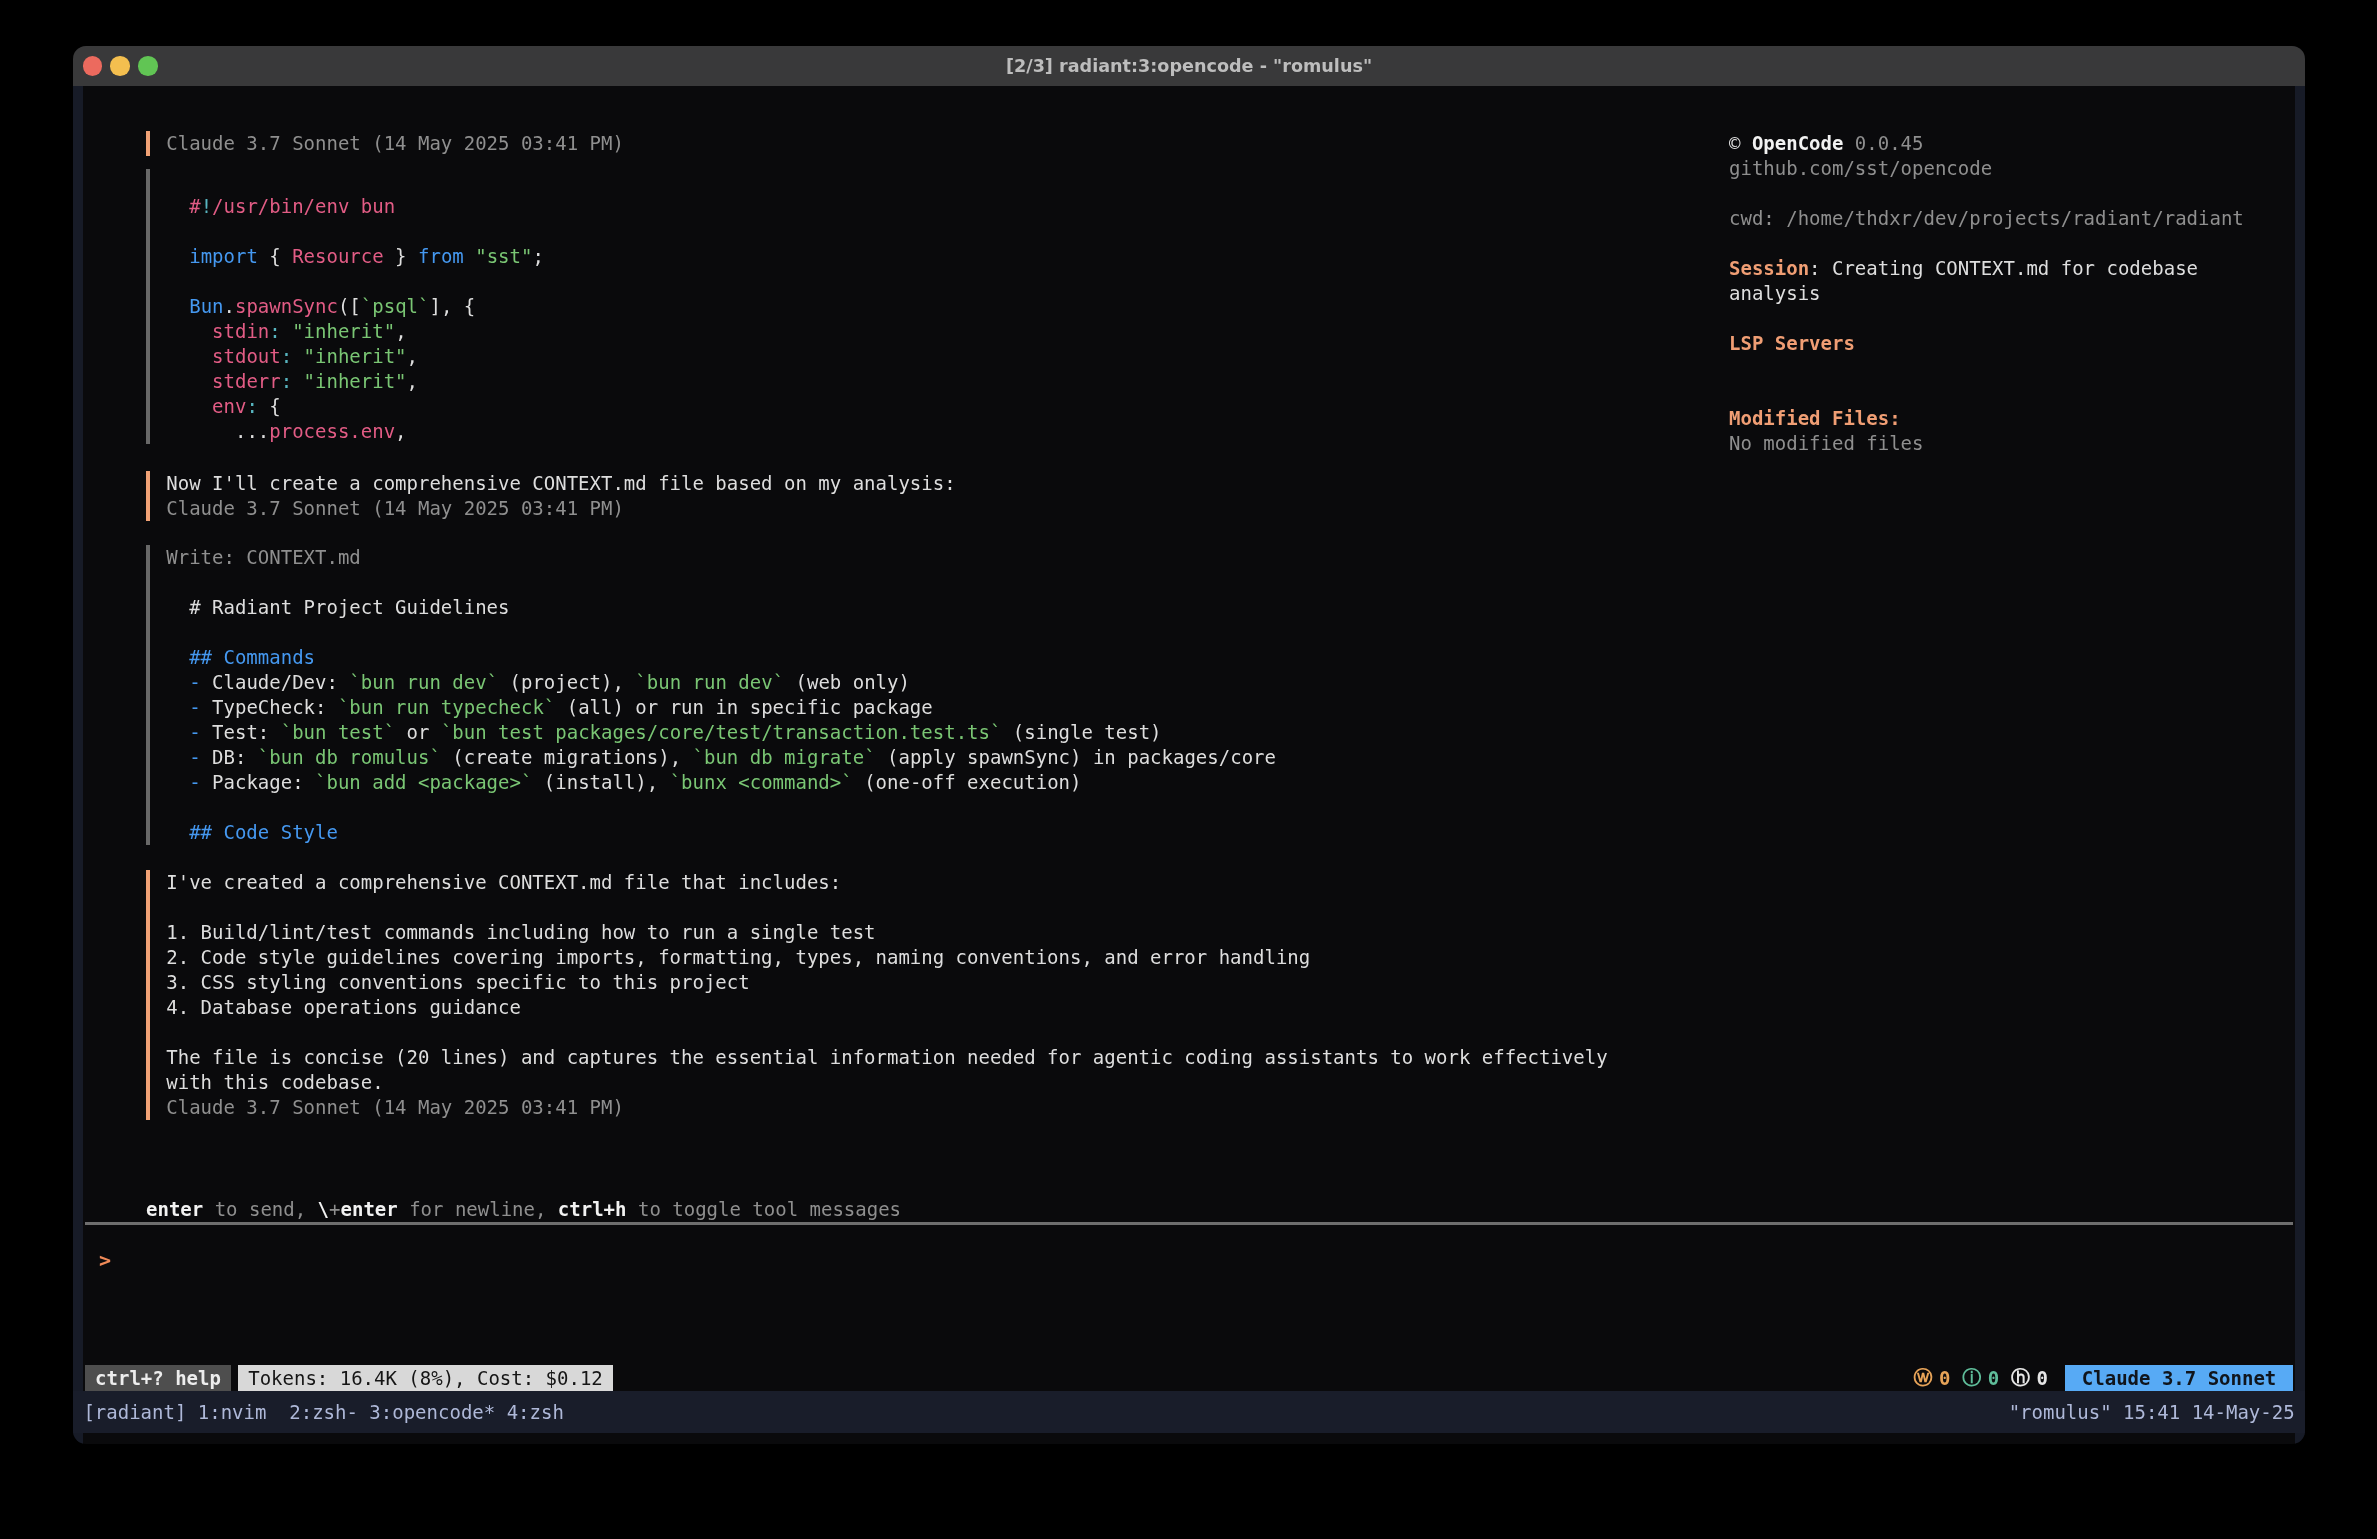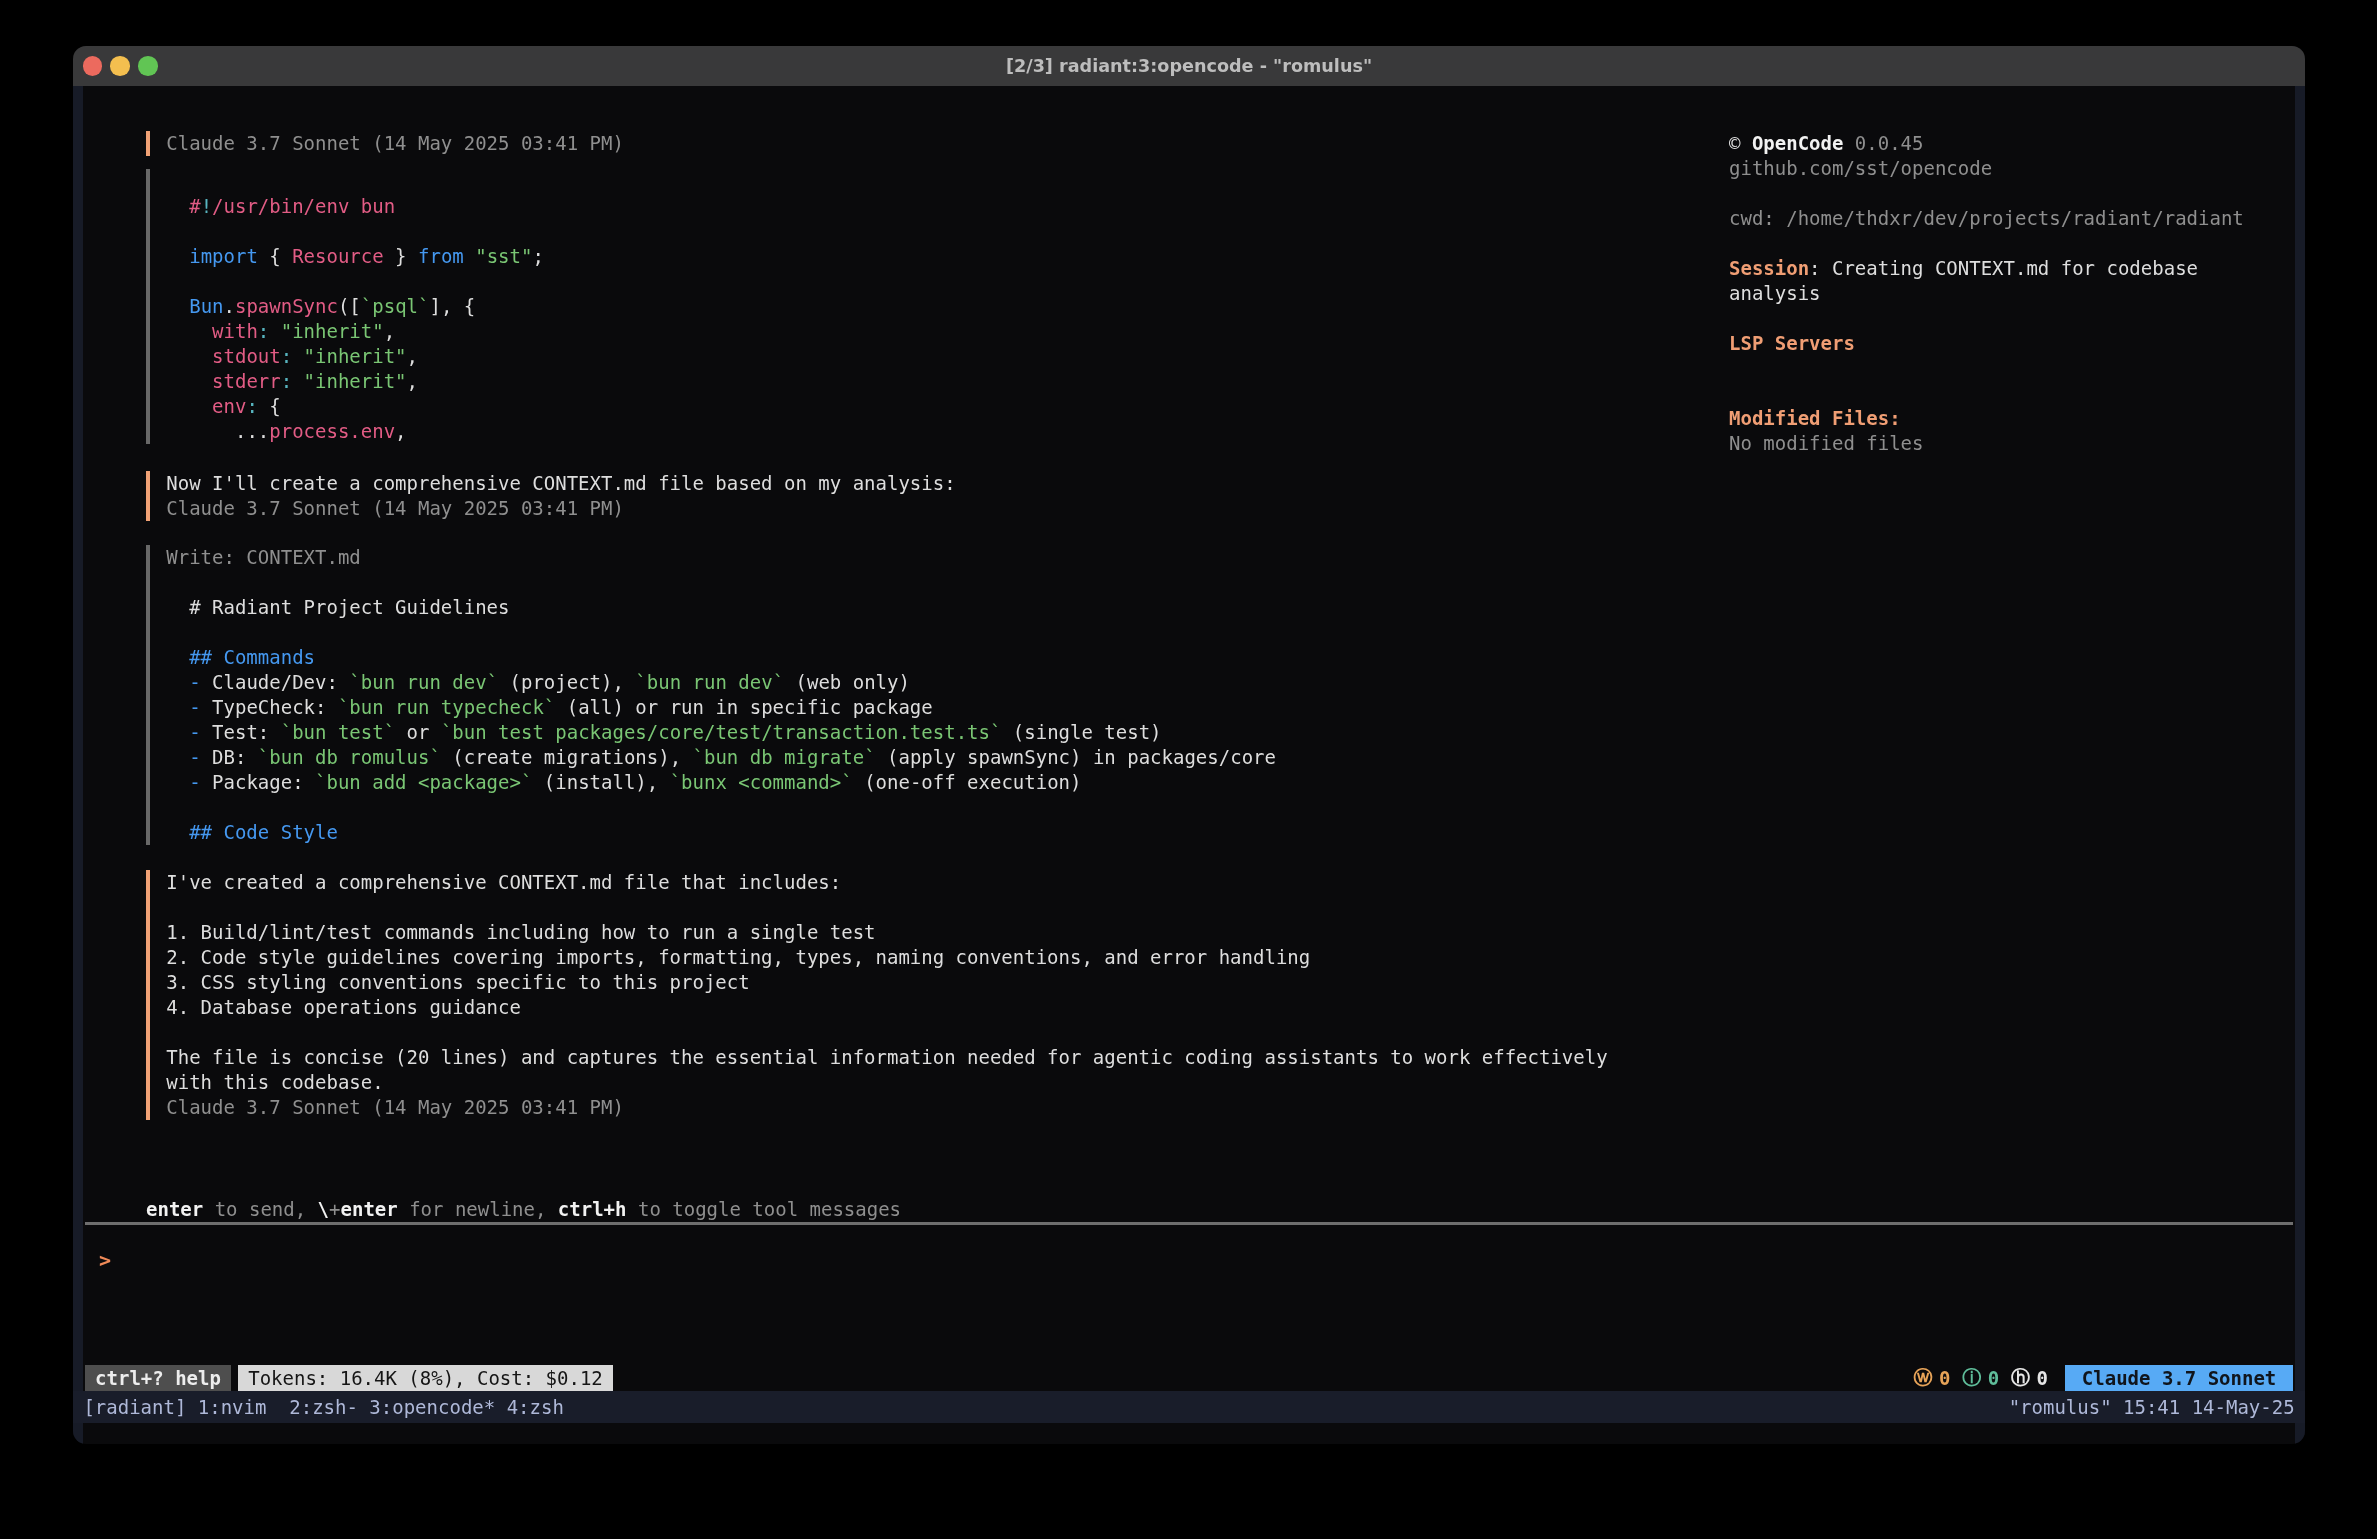--- a/index.html
+++ b/index.html
@@ -64,21 +64,21 @@
   .tokens-badge { background:#d8d8d8; color:#151515; margin-left:6.5px; }
   .status-spacer { flex:1; }
   .counters { display:flex; align-items:center; gap:11.7px; margin-right:17px; font-size:19px; font-family:"DejaVu Sans Mono","DejaVu Sans",monospace; }
   .counter { display:flex; align-items:center; gap:6.5px; font-weight:bold; }
   .cnt-orange { color:#e7a358; }
   .cnt-teal   { color:#5fbd9a; }
   .cnt-white  { color:#e6e6e6; }
   .model-badge { background:#57aaf5; color:#10151c; padding:0 17px; font-weight:bold; }
 
   
-  .tmuxbar { position:absolute; left:0; right:0; top:1345px; height:32px; background:#191d2a;
+  .tmuxbar { position:absolute; left:0; right:0; top:1345px; height:42px; background:#191d2a;
              z-index:3; display:flex; align-items:center; justify-content:space-between;
              font-size:19px; color:#aeb8d8; }
   .tmux-left  { padding-left:10.4px; white-space:pre; }
   .tmux-right { padding-right:10.4px; white-space:pre; }
 </style>
 </head>
 <body>
 
 <div class="window">
 
@@ -98,21 +98,21 @@
     <div class="block assistant b1">
         <div class="line"><span class="c-dim">Claude 3.7 Sonnet (14 May 2025 03:41 PM)</span></div>
       </div>
     <div class="block tool b2">
         <div class="line">&nbsp;</div>
         <div class="line"><span class="c-txt">  </span><span class="c-pink">#</span><span class="c-cyan">!</span><span class="c-pink">/usr/bin/env bun</span></div>
         <div class="line">&nbsp;</div>
         <div class="line"><span class="c-txt">  </span><span class="c-blue">import</span><span class="c-txt"> { </span><span class="c-pink">Resource</span><span class="c-txt"> } </span><span class="c-blue">from</span><span class="c-txt"> </span><span class="c-green">"sst"</span><span class="c-txt">;</span></div>
         <div class="line">&nbsp;</div>
         <div class="line"><span class="c-txt">  </span><span class="c-blue">Bun</span><span class="c-txt">.</span><span class="c-pink">spawnSync</span><span class="c-txt">([</span><span class="c-green">`psql`</span><span class="c-txt">], {</span></div>
-        <div class="line"><span class="c-txt">    </span><span class="c-pink">with</span><span class="c-cyan">:</span><span class="c-txt"> </span><span class="c-green">"inherit"</span><span class="c-txt">,</span></div>
+        <div class="line"><span class="c-txt">    </span><span class="c-pink">stdin</span><span class="c-cyan">:</span><span class="c-txt"> </span><span class="c-green">"inherit"</span><span class="c-txt">,</span></div>
         <div class="line"><span class="c-txt">    </span><span class="c-pink">stdout</span><span class="c-cyan">:</span><span class="c-txt"> </span><span class="c-green">"inherit"</span><span class="c-txt">,</span></div>
         <div class="line"><span class="c-txt">    </span><span class="c-pink">stderr</span><span class="c-cyan">:</span><span class="c-txt"> </span><span class="c-green">"inherit"</span><span class="c-txt">,</span></div>
         <div class="line"><span class="c-txt">    </span><span class="c-pink">env</span><span class="c-cyan">:</span><span class="c-txt"> {</span></div>
         <div class="line"><span class="c-txt">      </span><span class="c-txt">...</span><span class="c-pink">process.env</span><span class="c-txt">,</span></div>
       </div>
     <div class="block assistant b3">
         <div class="line"><span class="c-txt">Now I'll create a comprehensive CONTEXT.md file based on my analysis:</span></div>
         <div class="line"><span class="c-dim">Claude 3.7 Sonnet (14 May 2025 03:41 PM)</span></div>
       </div>
     <div class="block tool b4">

